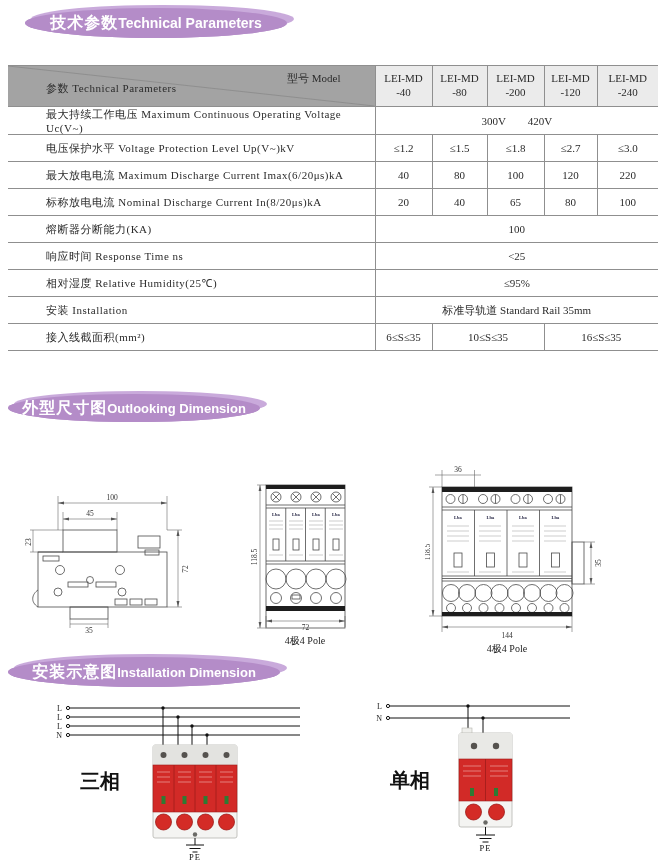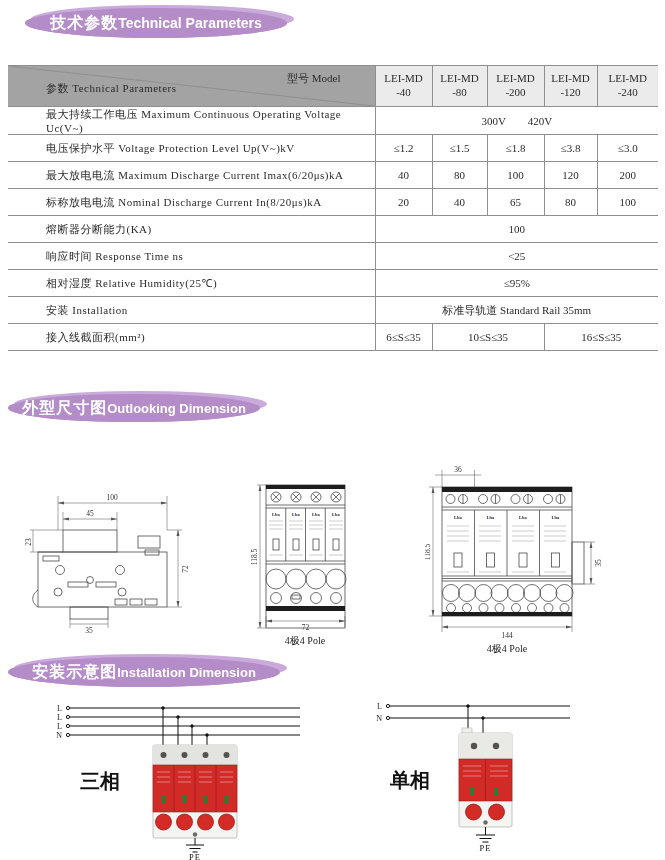--- a/index.html
+++ b/index.html
@@ -93,30 +93,30 @@
     </tr>
     <tr>
       <td class="lbl">最大持续工作电压 Maximum Continuous Operating Voltage Uc(V~)</td>
       <td class="val spanv" colspan="5">300V        420V</td>
     </tr>
     <tr>
       <td class="lbl">电压保护水平 Voltage Protection Level Up(V~)kV</td>
       <td class="val">≤1.2</td>
       <td class="val">≤1.5</td>
       <td class="val">≤1.8</td>
-      <td class="val">≤3.8</td>
+      <td class="val">≤2.7</td>
       <td class="val">≤3.0</td>
     </tr>
     <tr>
       <td class="lbl">最大放电电流 Maximum Discharge Current Imax(6/20μs)kA</td>
       <td class="val">40</td>
       <td class="val">80</td>
       <td class="val">100</td>
       <td class="val">120</td>
-      <td class="val">200</td>
+      <td class="val">220</td>
     </tr>
     <tr>
       <td class="lbl">标称放电电流 Nominal Discharge Current In(8/20μs)kA</td>
       <td class="val">20</td>
       <td class="val">40</td>
       <td class="val">65</td>
       <td class="val">80</td>
       <td class="val">100</td>
     </tr>
     <tr>

